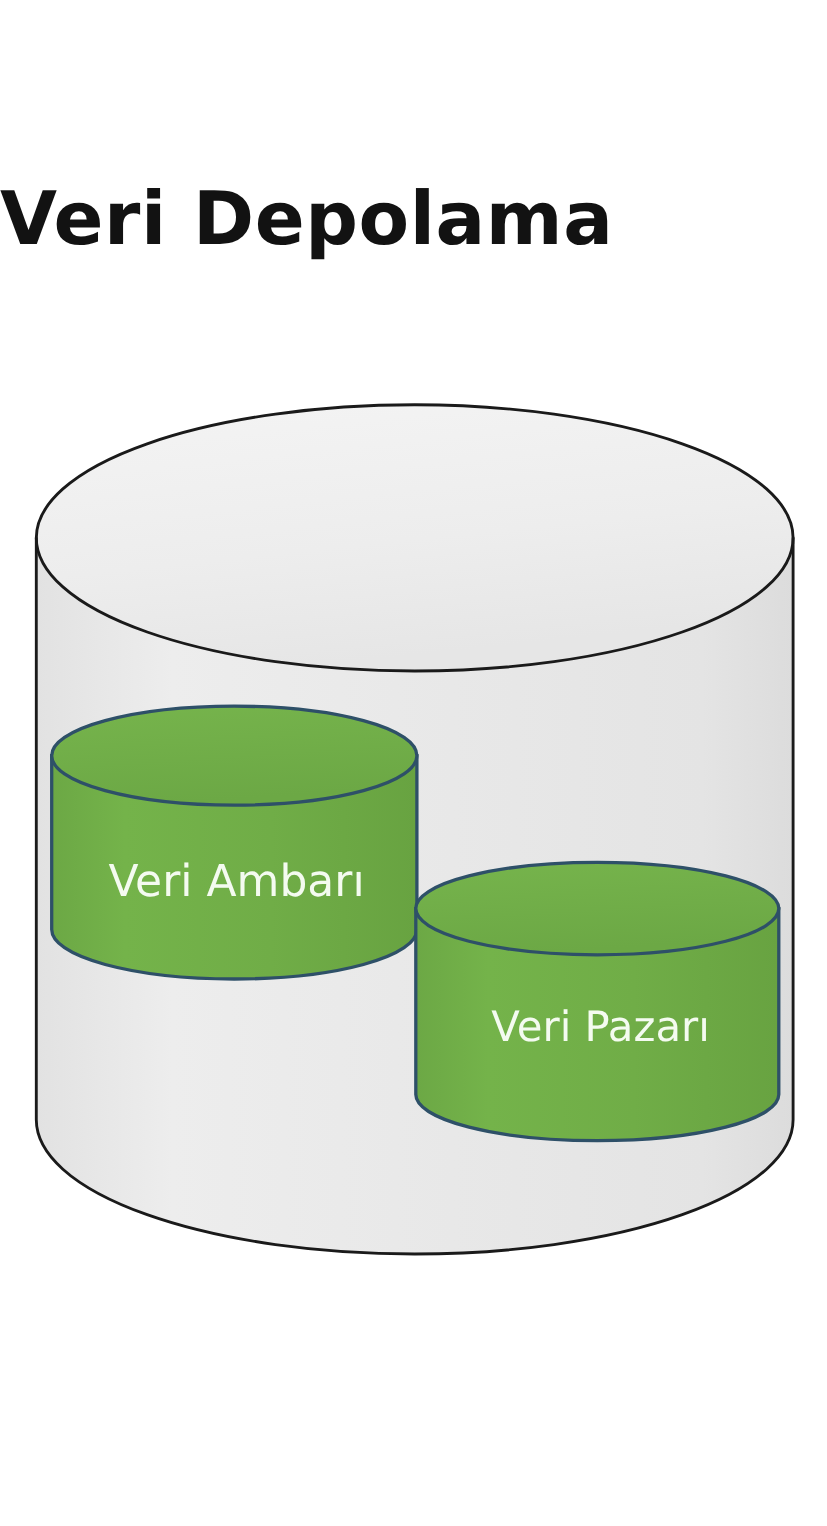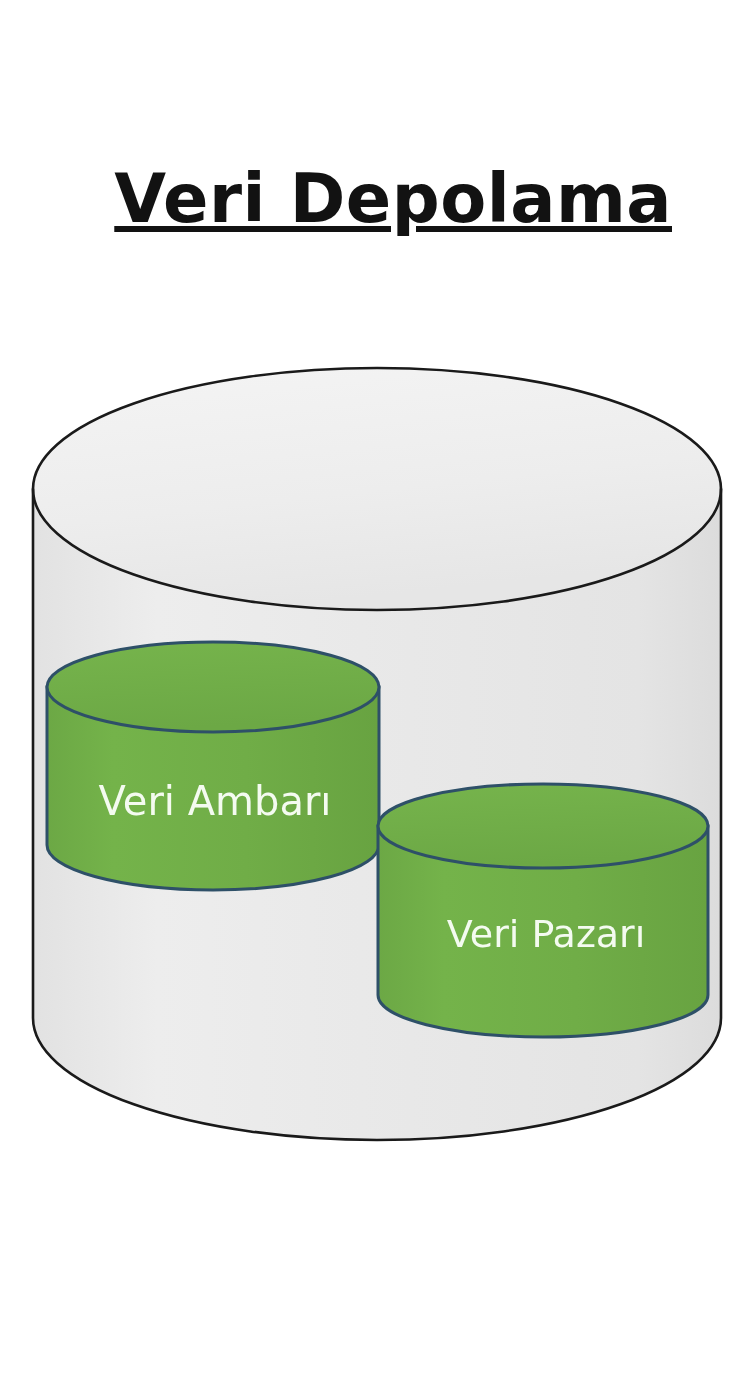--- a/index.html
+++ b/index.html
@@ -17,29 +17,28 @@
     position: relative;
     width: 752px;
     height: 1387px;
     background: #ffffff;
   }
   .title {
     position: absolute;
     left: 0;
     top: 158px;
     width: 672px;
-    text-align: right;
+    text-align: left;
     font-family: "DejaVu Sans", sans-serif;
     font-weight: bold;
     font-size: 67px;
     line-height: 82px;
     color: #121212;
     letter-spacing: 0.5px;
     white-space: nowrap;
-    text-decoration: underline;
   }
   .diagram {
     position: absolute;
     left: 0;
     top: 0;
     width: 752px;
     height: 1387px;
   }
   .cyl-label {
     font-family: "DejaVu Sans", sans-serif;

